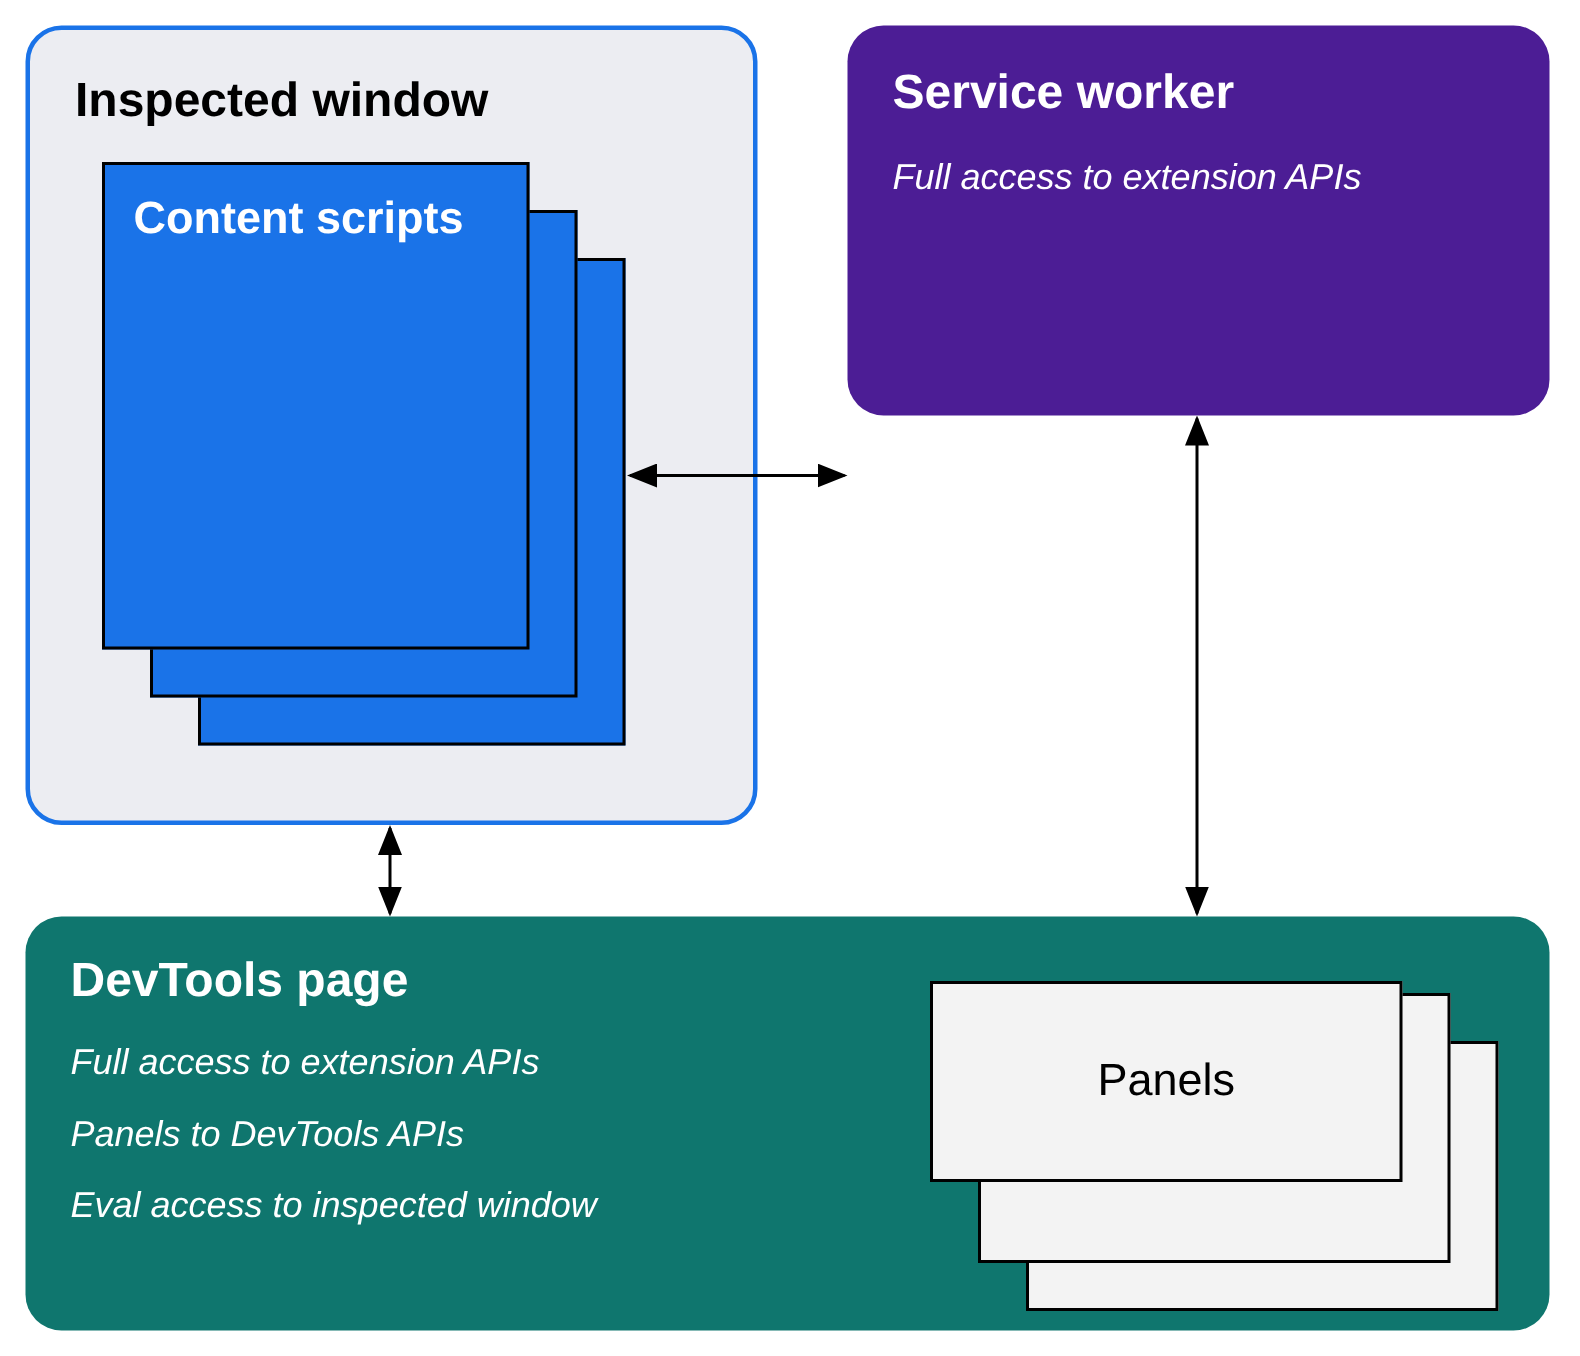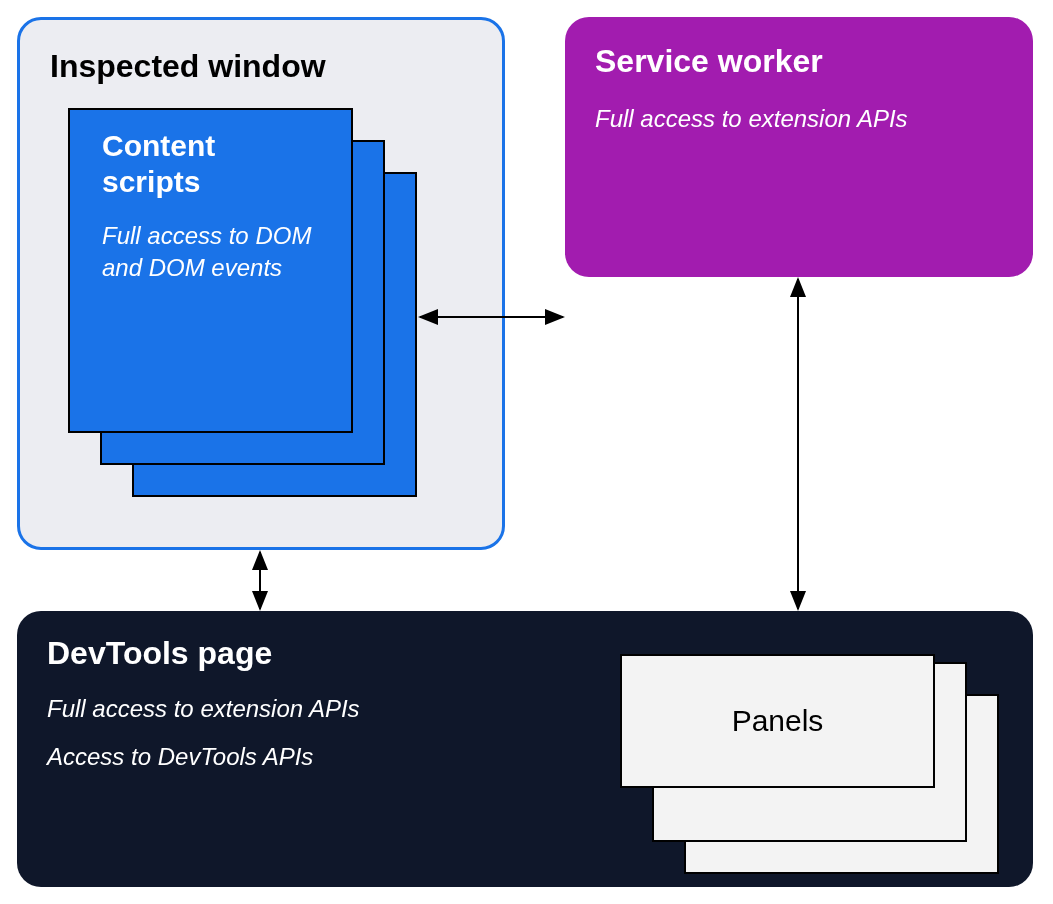--- a/index.html
+++ b/index.html
@@ -59,21 +59,21 @@
     }
     
     .card-front {
       position: absolute;
       left: 0;
       top: 0;
       width: 285px;
       height: 325px;
       background: #1a73e8;
       border: 2px solid #000;
-      padding: 18px 32px;
+      padding: 18px 19px;
       color: #fff;
     }
     
     .card-front-title {
       font-size: 30px;
       font-weight: 700;
       line-height: 1.2;
       margin-bottom: 20px;
     }
     
@@ -82,21 +82,21 @@
       font-style: italic;
       line-height: 1.35;
     }
     
     .service-worker {
       position: absolute;
       left: 565px;
       top: 17px;
       width: 468px;
       height: 260px;
-      background: #a21caf;
+      background: #4c1d95;
       border-radius: 24px;
       padding: 26px 30px;
       color: #fff;
     }
     
     .service-worker-title {
       font-size: 32px;
       font-weight: 700;
       margin-bottom: 22px;
     }
@@ -107,21 +107,21 @@
       line-height: 1.4;
       margin-bottom: 16px;
     }
     
     .devtools-page {
       position: absolute;
       left: 17px;
       top: 611px;
       width: 1016px;
       height: 276px;
-      background: #0f172a;
+      background: #0f766e;
       border-radius: 24px;
       padding: 24px 30px;
       color: #fff;
     }
     
     .devtools-page-title {
       font-size: 32px;
       font-weight: 700;
       margin-bottom: 20px;
     }
@@ -191,33 +191,33 @@
 
 <div class="inspected-window">
   <div class="inspected-window-title">Inspected window</div>
 </div>
 
 <div class="content-scripts-stack">
   <div class="card-back-2"></div>
   <div class="card-back-1"></div>
   <div class="card-front">
     <div class="card-front-title">Content scripts</div>
-    <div class="card-front-desc">Full access to DOM and DOM events</div>
   </div>
 </div>
 
 <div class="service-worker">
   <div class="service-worker-title">Service worker</div>
   <div class="service-worker-desc">Full access to extension APIs</div>
 </div>
 
 <div class="devtools-page">
   <div class="devtools-page-title">DevTools page</div>
   <div class="devtools-page-desc">Full access to extension APIs</div>
-  <div class="devtools-page-desc">Access to DevTools APIs</div>
+  <div class="devtools-page-desc">Panels to DevTools APIs</div>
+  <div class="devtools-page-desc">Eval access to inspected window</div>
 </div>
 
 <div class="panels-stack">
   <div class="panel-back-2"></div>
   <div class="panel-back-1"></div>
   <div class="panel-front">
     <span>Panels</span>
   </div>
 </div>
 

